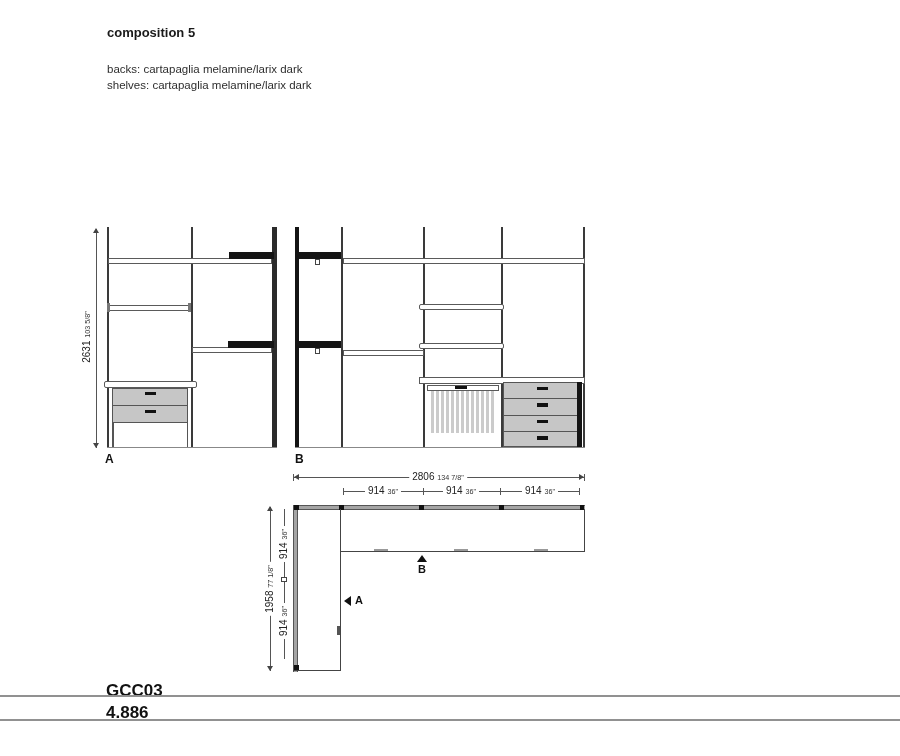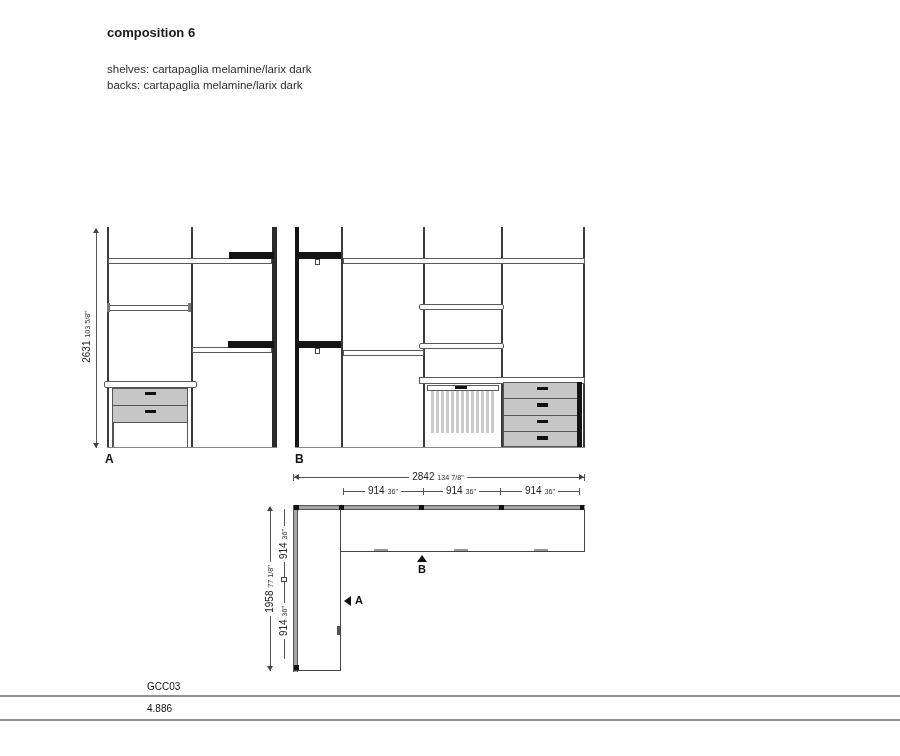--- a/index.html
+++ b/index.html
@@ -23,37 +23,37 @@
   .arr.dn{border-left:3.5px solid transparent;border-right:3.5px solid transparent;border-top:5px solid #444;}
   .arr.lf{border-top:3.5px solid transparent;border-bottom:3.5px solid transparent;border-right:5px solid #444;}
   .arr.rt{border-top:3.5px solid transparent;border-bottom:3.5px solid transparent;border-left:5px solid #444;}
   .tri-up{position:absolute;width:0;height:0;border-left:5px solid transparent;border-right:5px solid transparent;border-bottom:7px solid #111;}
   .tri-left{position:absolute;width:0;height:0;border-top:5px solid transparent;border-bottom:5px solid transparent;border-right:7px solid #111;}
   .title{position:absolute;left:107px;top:25px;font-size:13px;font-weight:bold;}
   .mats{position:absolute;left:107px;top:61px;font-size:11.5px;line-height:16px;color:#2e2e2e;}
   .stripgray{position:absolute;background:#a5a5a5;border-top:1px solid #555;border-bottom:1px solid #555;box-sizing:border-box;}
   .stripgrayv{position:absolute;background:#a5a5a5;border-left:1px solid #555;border-right:1px solid #555;box-sizing:border-box;}
   .sq{position:absolute;width:4.5px;height:4.5px;background:#111;}
-  .foot{position:absolute;font-size:10px;font-weight:normal;color:#111;margin-left:41px;}
+  .foot{position:absolute;font-size:17px;font-weight:bold;color:#111;}
   .rule{position:absolute;left:0;width:900px;height:2px;background:#919191;}
   .stripes{position:absolute;background:repeating-linear-gradient(90deg,#cbcbcb 0 2.5px,#ffffff 2.5px 5px);}
   .drawerbox{position:absolute;background:#c6c6c6;border:1px solid #555;box-sizing:border-box;}
   .drawline{position:absolute;background:#555;height:1px;}
   .handle{position:absolute;background:#111;}
   .cap{position:absolute;background:#777;}
 </style>
 </head>
 <body>
 
 <div class="page">
 
-  <div class="title">composition 6</div>
+  <div class="title">composition 5</div>
   <div class="mats">
+    <div>backs: cartapaglia melamine/larix dark</div>
     <div>shelves: cartapaglia melamine/larix dark</div>
-    <div>backs: cartapaglia melamine/larix dark</div>
   </div>
 
   <div>
 
     <div class="dline" style="left:96px;top:229px;width:1px;height:219px;"></div>
     <div class="arr up" style="left:93px;top:228px;"></div>
     <div class="arr dn" style="left:93px;top:443px;"></div>
     <div class="dimlabv" style="left:87px;top:337px;background:transparent;">
       <span>2631</span>
       <span class="in">103 5/8"</span>
@@ -118,21 +118,21 @@
   </div>
 
   <div>
 
     <div class="dline" style="left:293px;top:477px;width:292px;height:1px;"></div>
     <div class="tick" style="left:293px;top:474px;width:1px;height:7px;"></div>
     <div class="tick" style="left:584px;top:474px;width:1px;height:7px;"></div>
     <div class="arr lf" style="left:294px;top:474px;"></div>
     <div class="arr rt" style="left:579px;top:474px;"></div>
     <div class="dimlab" style="left:438px;top:477px;">
-      <span>2842</span>
+      <span>2806</span>
       <span class="in">134 7/8"</span>
     </div>
 
     <div class="dline" style="left:343px;top:491px;width:237px;height:1px;"></div>
     <div class="tick" style="left:343px;top:488px;width:1px;height:7px;"></div>
     <div class="tick" style="left:423px;top:488px;width:1px;height:7px;"></div>
     <div class="tick" style="left:500px;top:488px;width:1px;height:7px;"></div>
     <div class="tick" style="left:579px;top:488px;width:1px;height:7px;"></div>
     <div class="dimlab" style="left:383px;top:491px;">
       <span>914</span>

